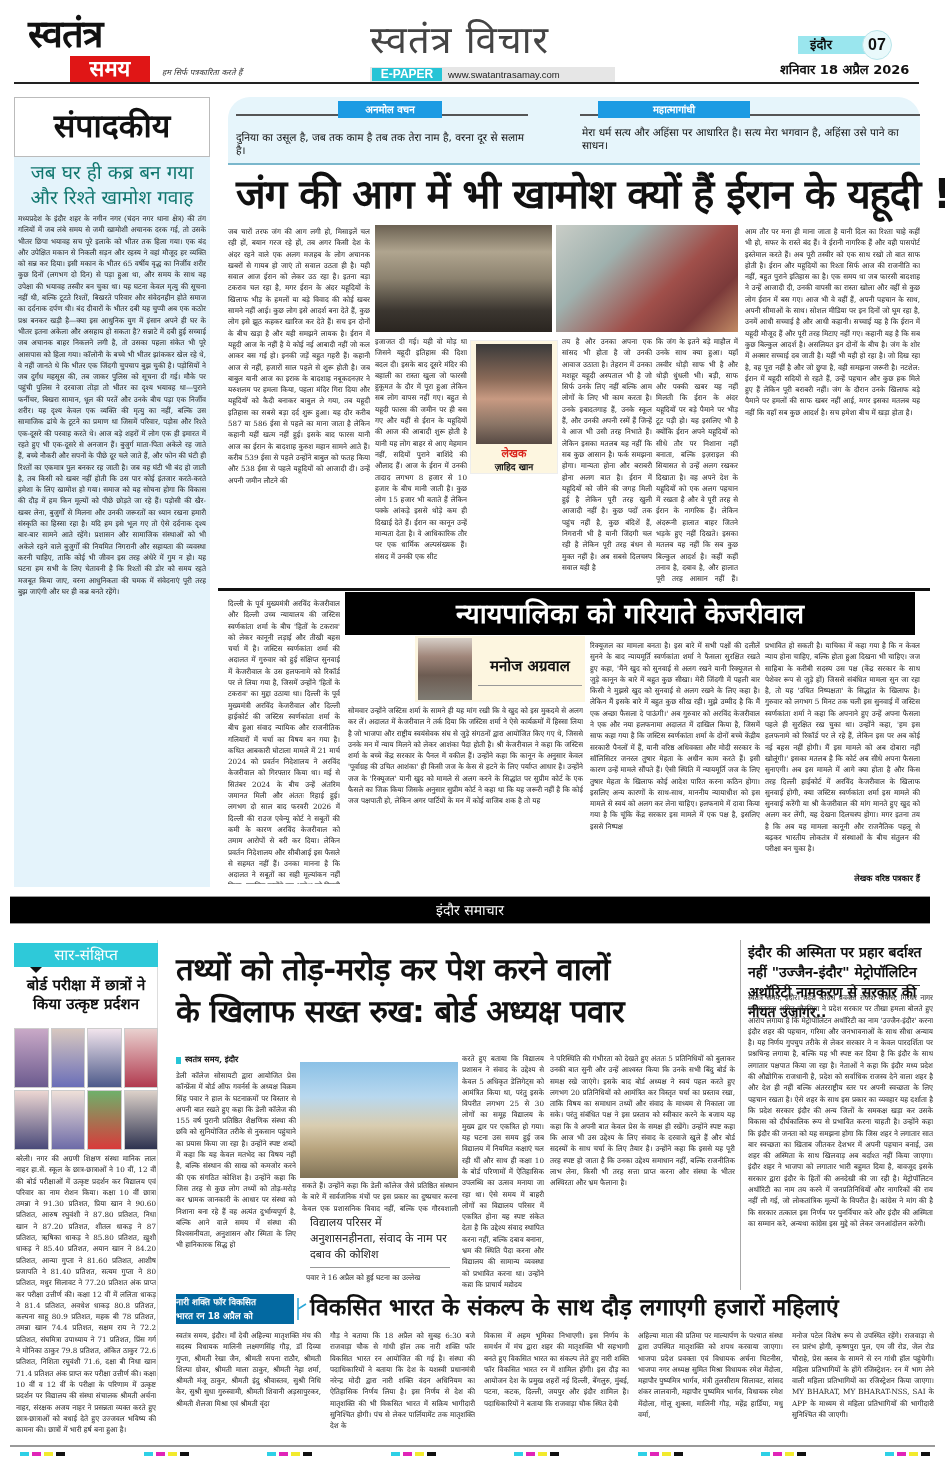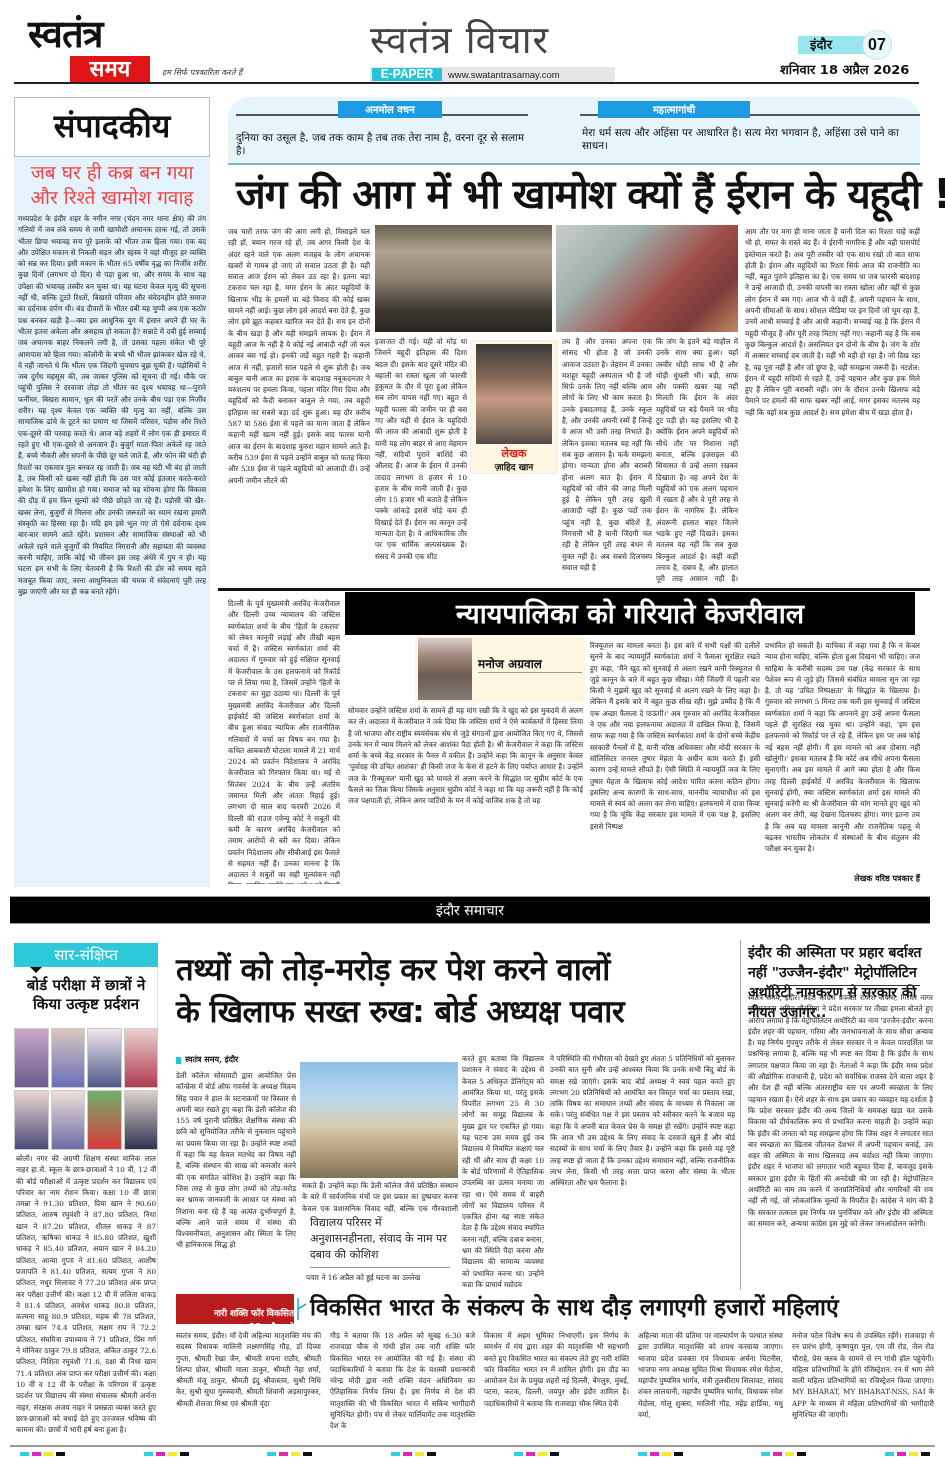--- a/index.html
+++ b/index.html
@@ -17,21 +17,21 @@
 .epaper-url{left:448px;top:68px;font-size:9.5px;color:#222;font-family:"Liberation Sans",sans-serif;line-height:13px}
 .mast-rule{left:14px;top:82px;width:905px;height:1.5px;background:#222}
 .city-badge{left:798px;top:36px;width:90px;height:18px;background:#9ae6ee}
 .city-name{left:810px;top:36px;font-size:13px;font-weight:bold;line-height:18px}
 .page-no{left:862px;top:30px;width:30px;height:30px;border-radius:50%;background:#e9f9fb;border:1px solid #b9e5ea;font-size:16px;font-weight:bold;text-align:center;line-height:28px;font-family:"Liberation Sans",sans-serif}
 .date-line{left:780px;top:60px;font-size:13px;font-weight:bold;white-space:nowrap}
 
 .edit-box{left:14px;top:97px;width:196px;height:60px;border:1px solid #bbb;background:#fff}
 .edit-title{left:14px;top:100px;width:196px;text-align:center;font-size:32px;font-weight:bold;line-height:52px}
 .edit-panel{left:14px;top:157px;width:196px;height:730px;background:#e4f3fb}
-.edit-head{left:14px;top:160px;width:196px;text-align:center;font-size:19px;line-height:25px;color:#ef4444}
+.edit-head{left:14px;top:160px;width:196px;text-align:center;font-size:19px;line-height:25px;color:#0f766e}
 .edit-body{left:18px;top:213px;width:188px;height:670px}
 
 .quote-panel{left:228px;top:97px;width:692px;height:66px;background:#e6f5fb;border-radius:22px 22px 0 0}
 .quote-rule{height:1.5px;background:#555}
 .quote-tag{height:17px;background:#1c9be3;color:#fff;font-size:10px;font-weight:bold;text-align:center;line-height:17px}
 .quote-text{font-size:10.5px;line-height:13px;color:#111;font-weight:normal}
 .quote-bottom{left:228px;top:163px;width:692px;height:2px;background:#7ab7cc}
 .lead-head{left:236px;top:168px;font-size:40px;font-weight:bold;line-height:52px;letter-spacing:-1px;white-space:nowrap}
 
 .photo1{left:375px;top:225px;width:177px;height:107px;background:linear-gradient(180deg,#6b6152 0%,#b0a58f 25%,#8c826f 50%,#3b3630 80%,#2a2520 100%)}
@@ -39,21 +39,21 @@
 .author-card{left:470px;top:340px;width:88px;height:134px;background:#fdf6e0;border:1px solid #eee}
 .author-photo{left:476px;top:344px;width:76px;height:100px;background:linear-gradient(180deg,#3a3a3a 0%,#8a6a58 35%,#c89a82 55%,#8b7566 80%,#574a44 100%)}
 .author-role{left:470px;top:445px;width:88px;text-align:center;color:#d9241c;font-size:11px;font-weight:bold}
 .author-name{left:470px;top:460px;width:88px;text-align:center;font-size:9px;font-weight:bold}
 .rule-black{height:3px;background:#111}
 
 .kej-head-bg{left:345px;top:592px;width:570px;height:43px;background:#000}
 .kej-head{left:345px;top:592px;width:570px;text-align:center;color:#fff;font-size:27px;font-weight:bold;line-height:43px}
 .manoj-card{left:415px;top:636px;width:170px;height:66px;background:#fdf6e0}
 .manoj-photo{left:418px;top:638px;width:54px;height:62px;background:linear-gradient(180deg,#d7cfc8 0%,#a0867a 30%,#6d5c52 60%,#7f7c74 100%)}
-.manoj-name{left:478px;top:655px;width:104px;text-align:left;font-size:12px;font-weight:bold;border-bottom:1px solid #999;padding-bottom:0}
+.manoj-name{left:478px;top:655px;width:104px;text-align:center;font-size:15px;font-weight:bold;border-bottom:1px solid #999;padding-bottom:10px}
 .byline-right{font-family:"DejaVu Serif",serif;font-size:8px;font-weight:bold;text-align:right}
 
 .section-bar{left:10px;top:896px;width:920px;height:28px;background:#000;border-top:1px solid #999;border-bottom:1px solid #999}
 .section-title{left:10px;top:896px;width:920px;text-align:center;color:#fff;font-size:14px;line-height:28px}
 
 .sar-panel{left:14px;top:940px;width:144px;height:440px;background:#fff;border-right:1px solid #ddd}
 .sar-bar{left:14px;top:943px;width:144px;height:24px;background:#2ec9d9;color:#fff;font-size:15px;font-weight:normal;text-align:center;line-height:24px}
 .sar-arrow{left:30px;top:967px;width:0;height:0;border-left:6px solid transparent;border-right:6px solid transparent;border-top:6px solid #111}
 .sar-head{left:14px;top:976px;width:144px;text-align:center;font-size:15px;font-weight:bold;line-height:19px}
 .students{left:14px;top:1028px;width:144px;height:122px;display:grid;grid-template-columns:repeat(4,1fr);grid-template-rows:1fr 1fr;gap:2px}
@@ -63,21 +63,21 @@
 .dateline-marker{display:inline-block;width:5px;height:7px;background:#26c4d6;margin-right:4px;vertical-align:middle}
 .dateline{left:176px;top:1053px;font-size:8px;font-weight:bold;font-family:"DejaVu Serif",serif}
 .building{left:300px;top:1062px;width:158px;height:116px;background:linear-gradient(180deg,#8bc1e6 0%,#b8d8ef 30%,#d9cdb0 55%,#b8a47e 75%,#7f7257 100%)}
 .pull-quote{left:310px;top:1215px;width:140px;font-size:11px;line-height:16px;color:#222}
 .pull-quote-rule{left:310px;top:1267px;width:140px;height:1px;background:#999}
 .pull-caption{left:306px;top:1272px;font-size:7.3px;font-family:"DejaVu Serif",serif;color:#222}
 
 .right-head{left:748px;top:942px;width:190px;font-size:14px;font-weight:bold;text-align:left;line-height:20px}
 .right-head-rule{left:770px;top:985px;width:150px;height:1px;background:#333}
 
-.nari-badge{left:176px;top:1294px;width:118px;height:30px;background:#b91c1c;color:#fff;font-size:8.8px;font-weight:bold;text-align:right;line-height:14px;padding-top:12px}
+.nari-badge{left:176px;top:1294px;width:118px;height:30px;background:#0369a1;color:#fff;font-size:8.8px;font-weight:bold;text-align:left;line-height:14px;padding-top:1px}
 .bottom-head{left:310px;top:1290px;font-size:23px;font-weight:bold;line-height:34px;white-space:nowrap}
 .bottom-rule{left:10px;top:1445px;width:925px;height:1.5px;background:#999}
 .reg-marks{left:20px;top:1452px;width:910px;display:flex;justify-content:space-between}
 .reg-set{display:flex;gap:3px}
 .reg-swatch{width:9px;height:4px}
 .divider-v{width:1px;background:#aaa}
 </style>
 </head>
 <body>
 

